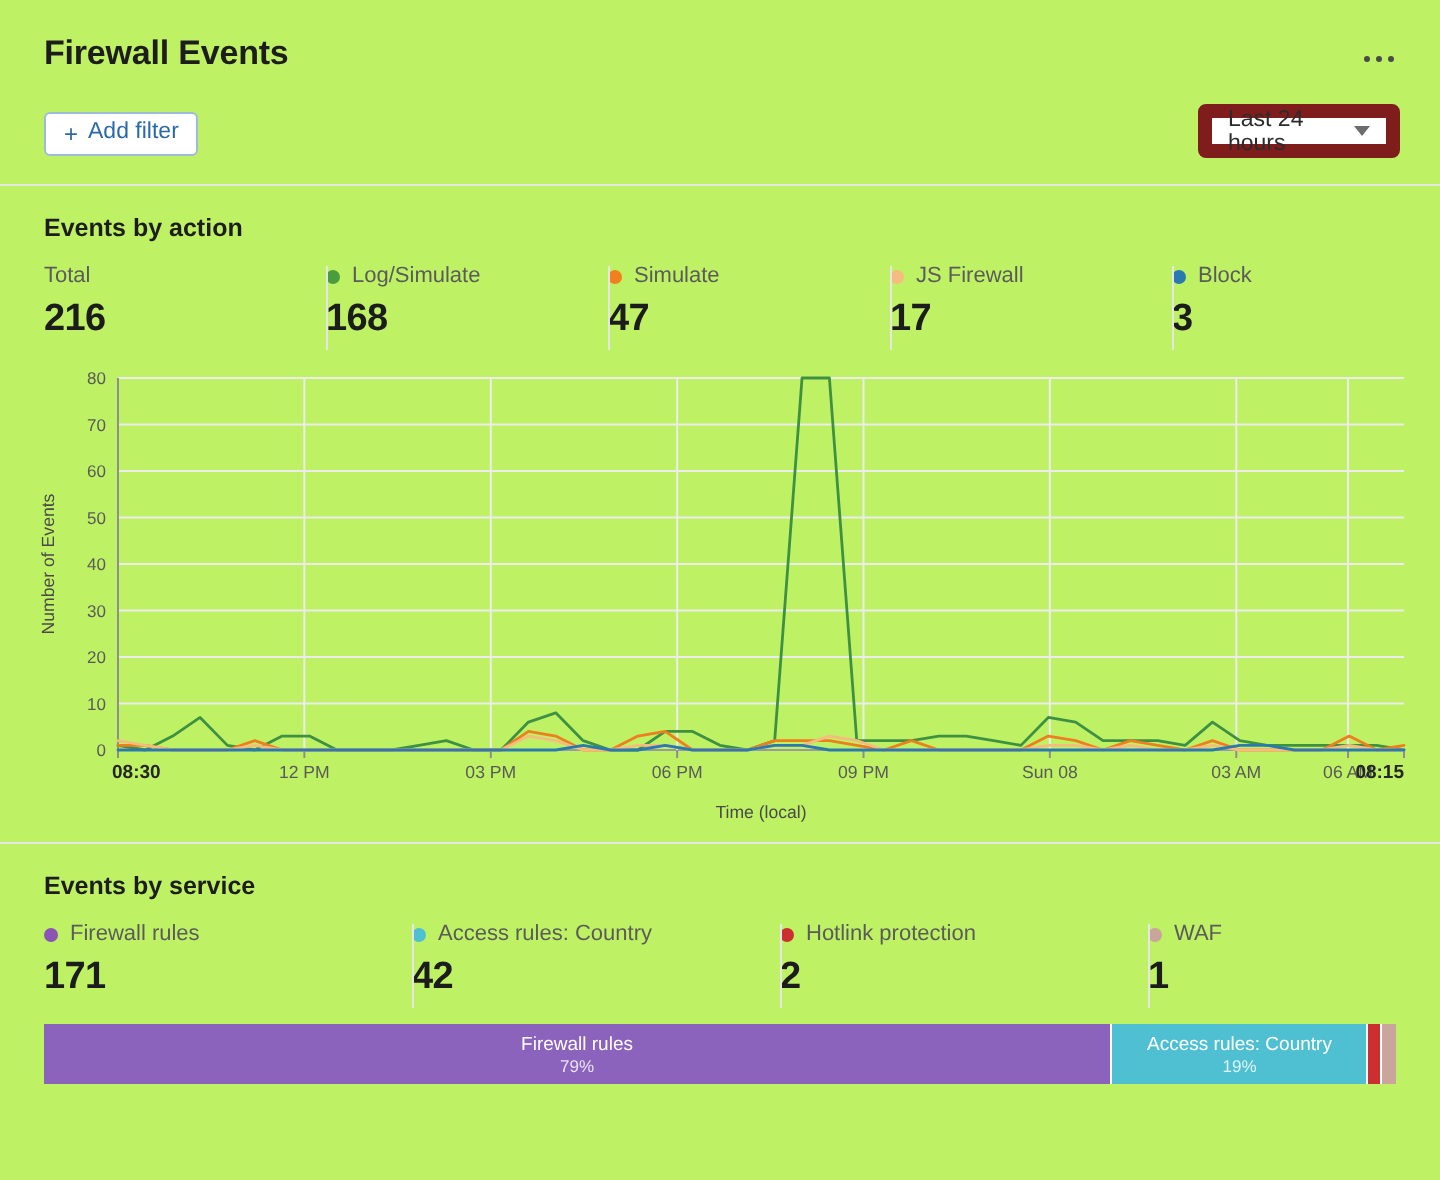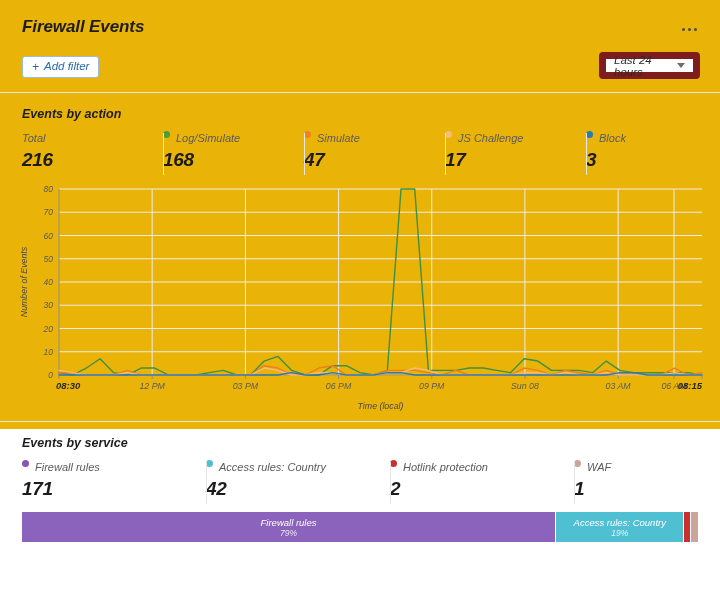--- a/index.html
+++ b/index.html
@@ -6,21 +6,21 @@
   html, body {
     margin: 0;
     padding: 0;
     width: 720px;
     height: 590px;
     background: #ffffff;
     font-family: "Liberation Sans", sans-serif;
     color: #232323;
     overflow: hidden;
   }
-  .page { width: 720px; height: 429px; position: relative; background:#eab308;font-style:italic; }
+  .page { width: 720px; height: 590px; position: relative; background:#bef264; }
 
   
   .header {
     padding: 16px 22px 0 22px;
     position: relative;
     height: 92px;
   }
   .title {
     font-size: 17px;
     font-weight: bold;
@@ -121,21 +121,21 @@
     position: absolute;
     left: 0; top: 2px;
     width: 1px;
     height: 42px;
     background: #e6e6e6;
   }
   .stat-label {
     font-size: 11px;
     color: #5b5b5b;
     display: flex;
-    align-items: flex-start;
+    align-items: center;
     gap: 6px;
     line-height: 14px;
     white-space: nowrap;
   }
   .dot {
     width: 7px; height: 7px;
     border-radius: 50%;
     display: inline-block;
     flex: 0 0 auto;
   }
@@ -233,21 +233,21 @@
       <div class="stat" style="width: 141px;">
         <div class="stat-label">
           <span class="dot" style="background: rgb(240, 128, 32);"></span>
           <span>Simulate</span>
         </div>
         <div class="stat-value">47</div>
       </div>
       <div class="stat" style="width: 141px;">
         <div class="stat-label">
           <span class="dot" style="background: rgb(246, 187, 127);"></span>
-          <span>JS Challenge</span>
+          <span>JS Firewall</span>
         </div>
         <div class="stat-value">17</div>
       </div>
       <div class="stat" style="width: 100px;">
         <div class="stat-label">
           <span class="dot" style="background: rgb(42, 122, 176);"></span>
           <span>Block</span>
         </div>
         <div class="stat-value">3</div>
       </div>

